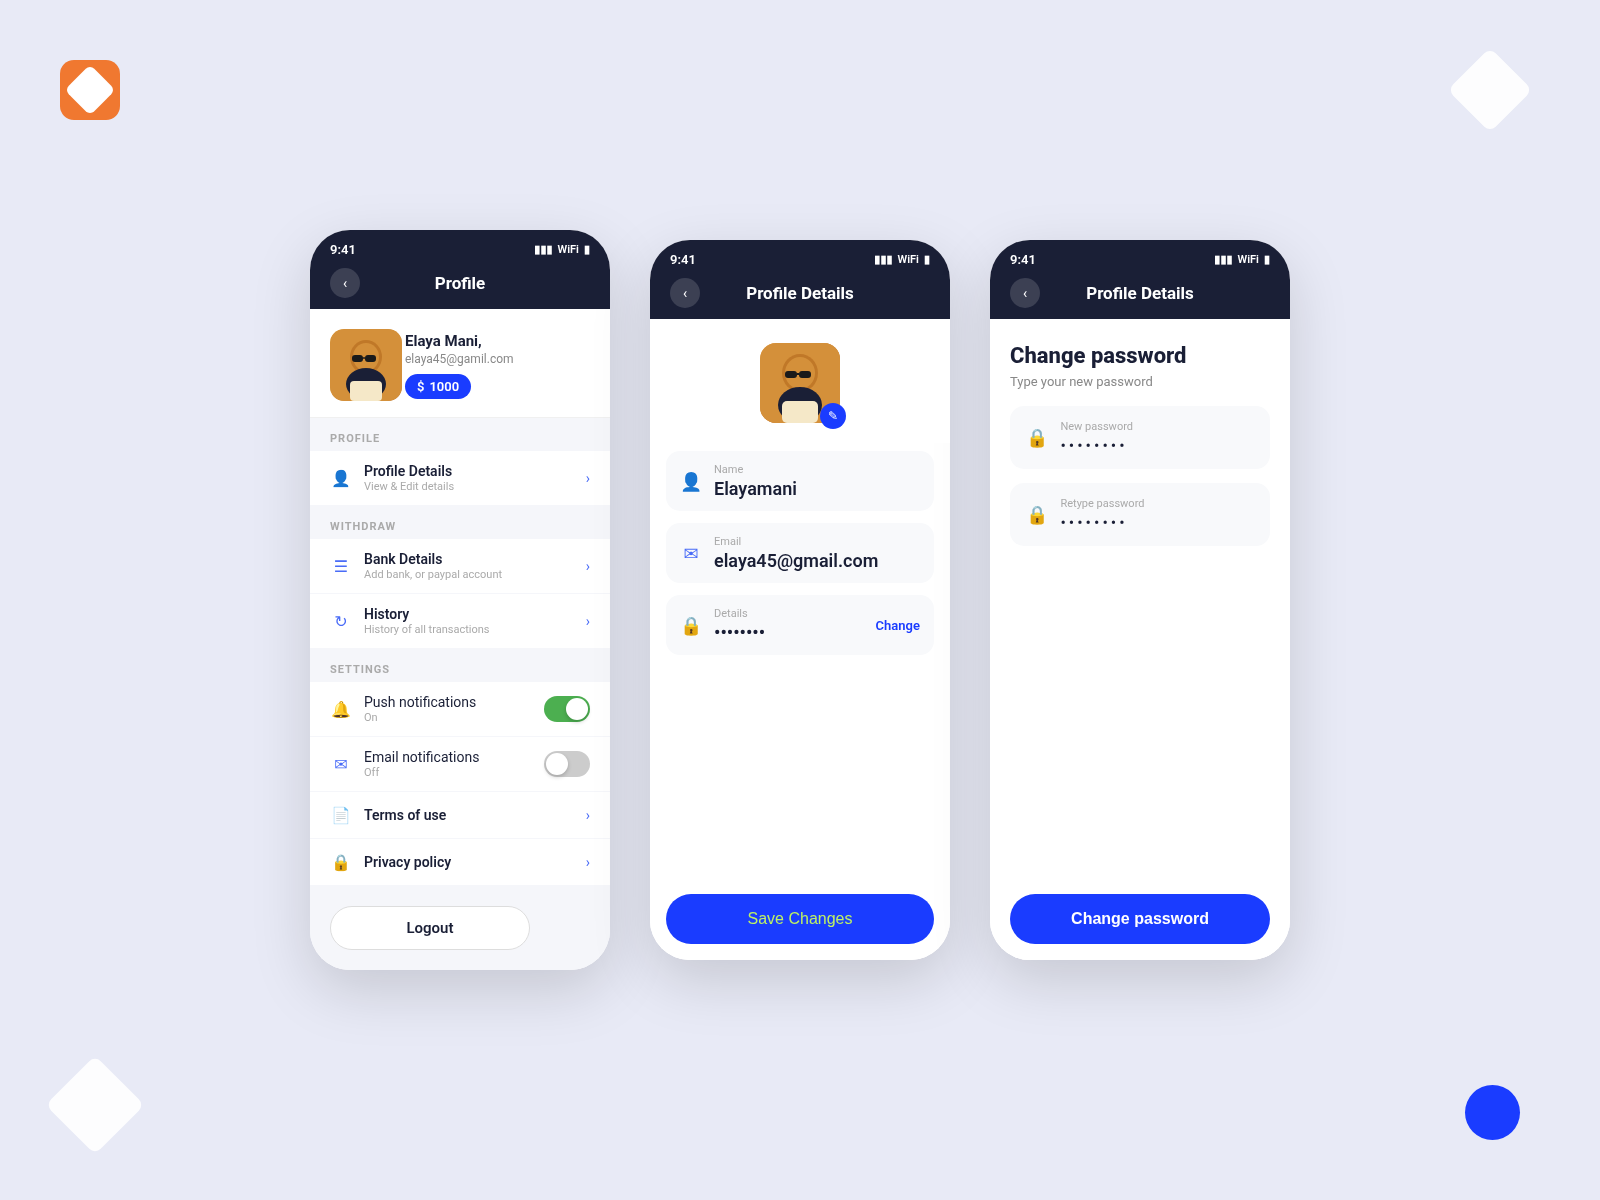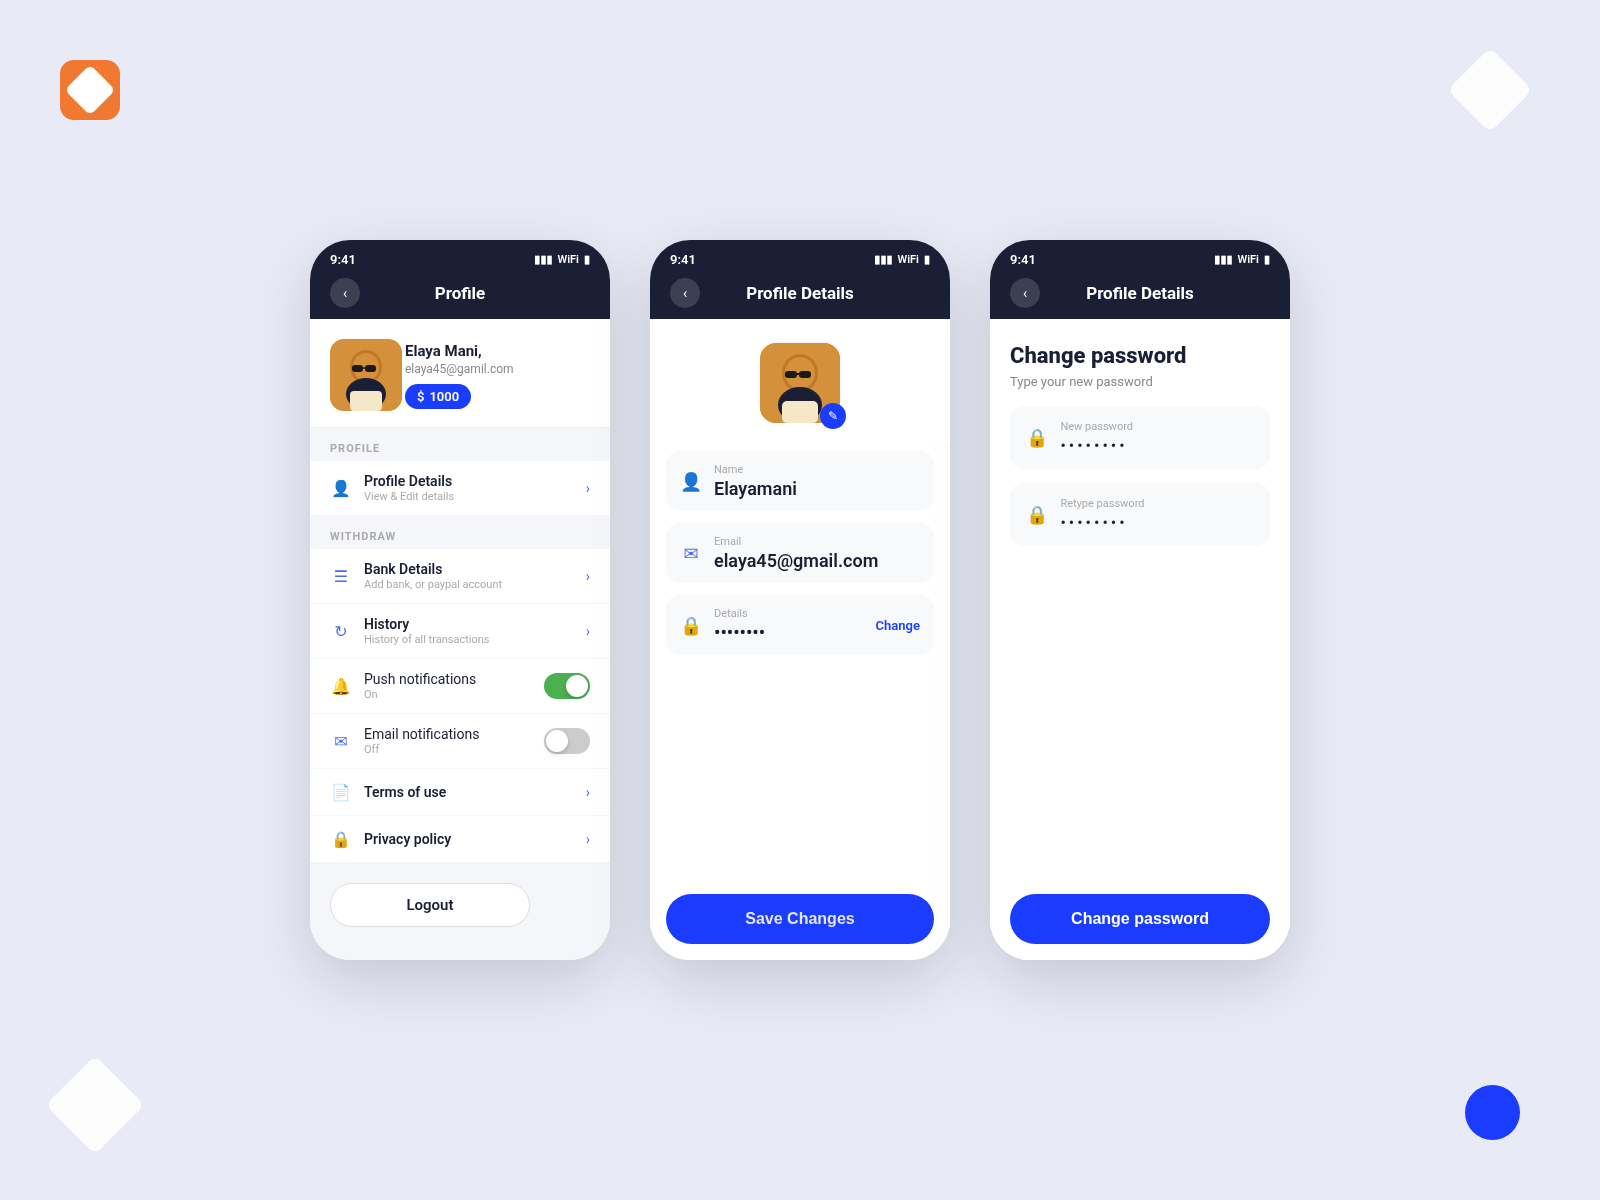--- a/index.html
+++ b/index.html
@@ -348,26 +348,26 @@
       cursor: pointer;
     }
 
     .save-btn-wrap {
       padding: 16px;
       background: white;
     }
     .save-btn {
       width: 100%;
       background: #1a3cff;
-      color: #e5e5e5;
+      color: #bef264;
       border: none;
       border-radius: 30px;
       padding: 16px;
       font-size: 16px;
-      font-weight: 700;
+      font-weight: 400;
       cursor: pointer;
       text-align: center;
     }
 
     
     .change-pw-content {
       background: white;
       flex: 1;
       padding: 24px 20px;
     }
@@ -516,20 +516,21 @@
       </div>
       <div class="menu-item">
         <div class="menu-item-icon">↻</div>
         <div class="menu-item-text">
           <div class="menu-item-title">History</div>
           <div class="menu-item-sub">History of all transactions</div>
         </div>
         <span class="menu-chevron">›</span>
       </div>
 
+      <div class="section-label">SETTINGS</div>
       <div class="toggle-row">
         <div class="menu-item-icon">🔔</div>
         <div class="toggle-text">
           <div class="toggle-title">Push notifications</div>
           <div class="toggle-sub">On</div>
         </div>
         <div class="toggle-switch on">
           <div class="toggle-knob"></div>
         </div>
       </div>

